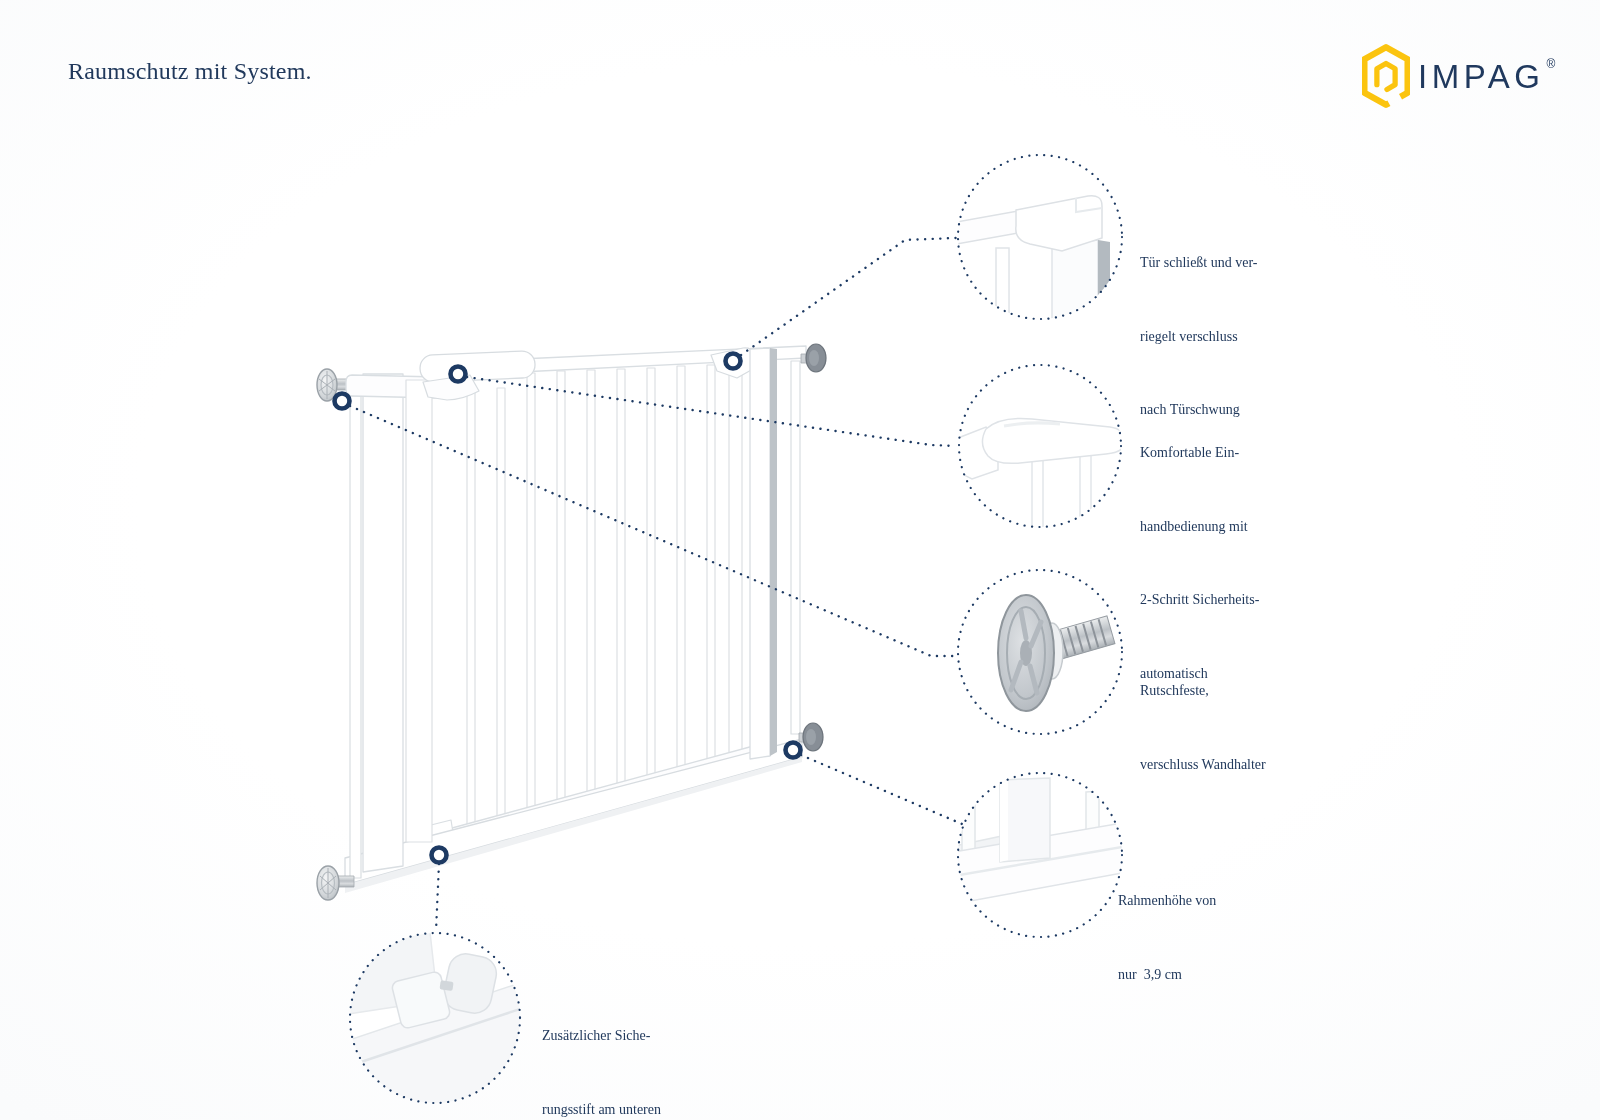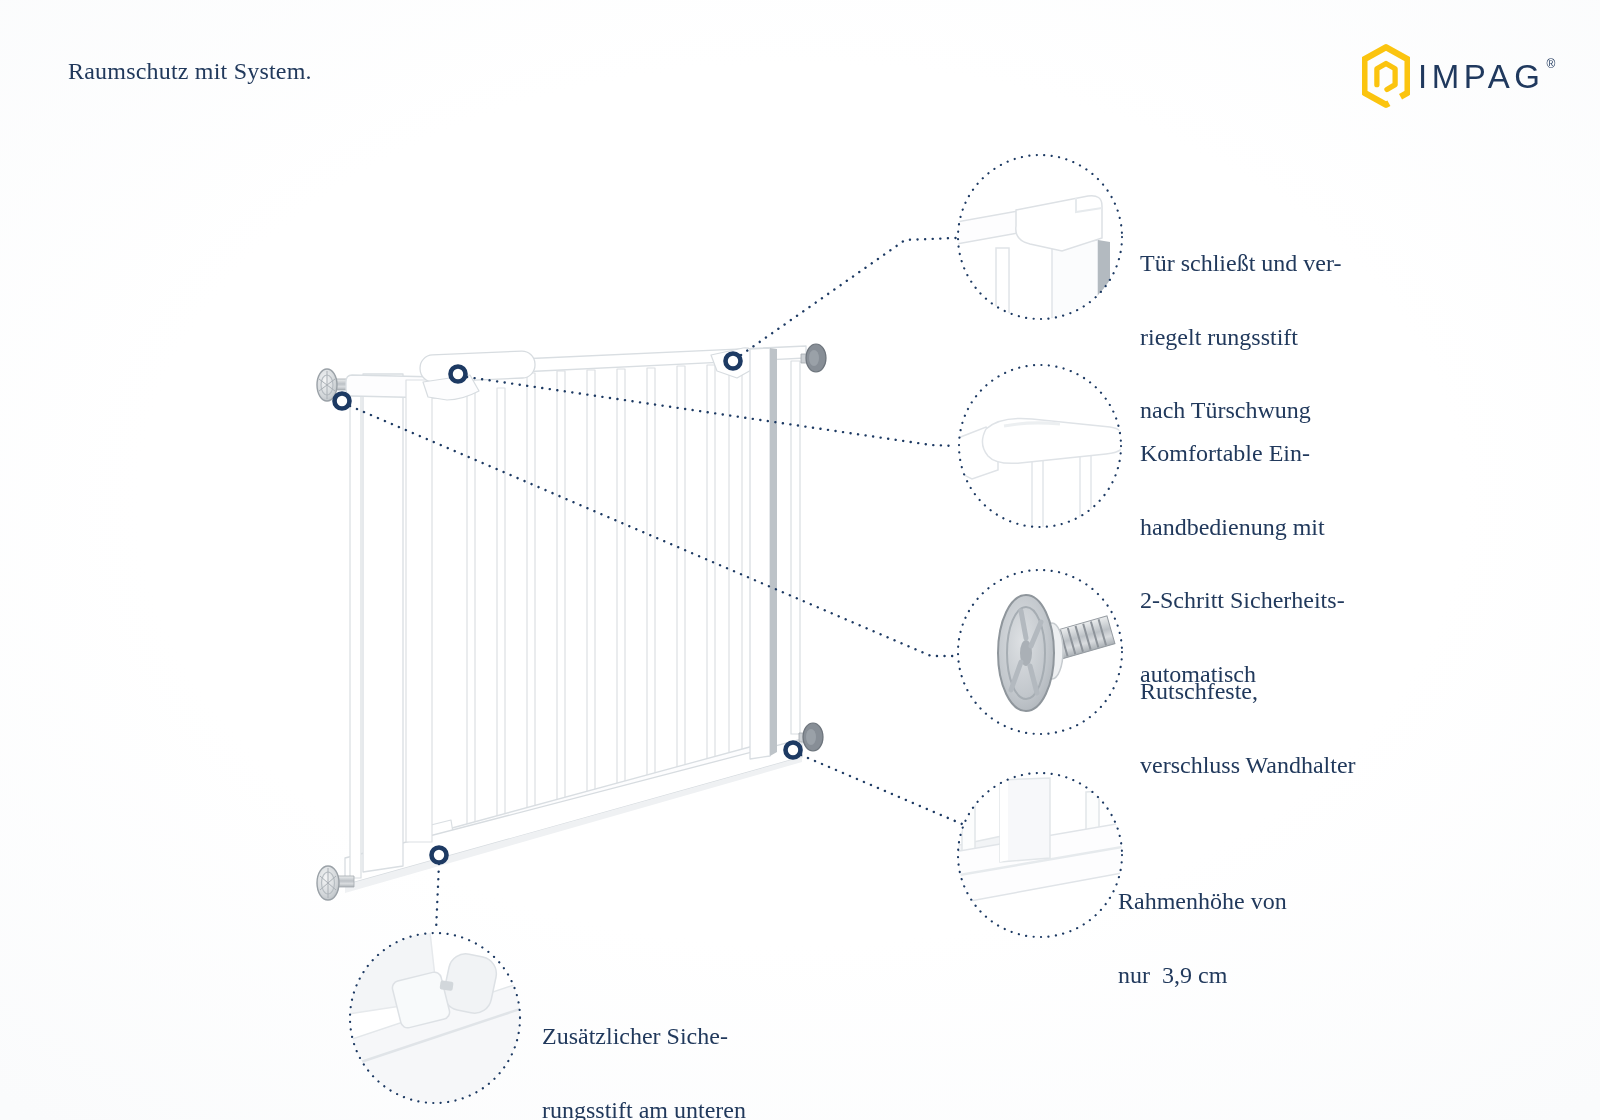--- a/index.html
+++ b/index.html
@@ -21,21 +21,21 @@
   .brand .wordmark{
     font-family:"Liberation Sans","DejaVu Sans",sans-serif;
     font-size:33px;letter-spacing:4.5px;color:#20395e;font-weight:500;
     display:flex;align-items:flex-start;line-height:1;
   }
   .brand .reg{
     font-family:"Liberation Sans","DejaVu Sans",sans-serif;
     font-size:12px;color:#20395e;margin-left:2px;margin-top:-2px;
   }
   .callout-text{
-    position:absolute;color:#21395c;font-size:24px;line-height:24.5px;
+    position:absolute;color:#21395c;font-size:14px;line-height:24.5px;
     white-space:pre-wrap;
   }
   .ct-1{left:1140px;top:202px;}
   .ct-2{left:1140px;top:392px;}
   .ct-3{left:1140px;top:630px;}
   .ct-4{left:1098px;top:840px;margin-left:20px;}
   .ct-5{left:542px;top:975px;}
   svg{display:block;}
 </style>
 </head>
@@ -252,21 +252,21 @@
         <rect x="396" y="976" width="50" height="48" rx="7" fill="#f8fafb" stroke="#dde1e5" stroke-width="1.5"></rect>
       </g>
       <rect x="440" y="981" width="13" height="9" rx="2" fill="#d2d7db" transform="rotate(8 446 986)"></rect>
     </g>
     <circle cx="435" cy="1018" r="85" fill="none" stroke="#1d3a63" stroke-width="2.2" stroke-linecap="round" stroke-dasharray="0.1 7.4"></circle>
   </g>
 </svg>
 
 <div class="callout-text ct-1">
   <div>Tür schließt und ver-</div>
-  <div>riegelt rungsstift</div>
+  <div>riegelt verschluss</div>
   <div>nach Türschwung</div>
 </div>
 
 <div class="callout-text ct-2">
   <div>Komfortable Ein-</div>
   <div>handbedienung mit</div>
   <div>2-Schritt Sicherheits-</div>
   <div>automatisch</div>
 </div>
 

